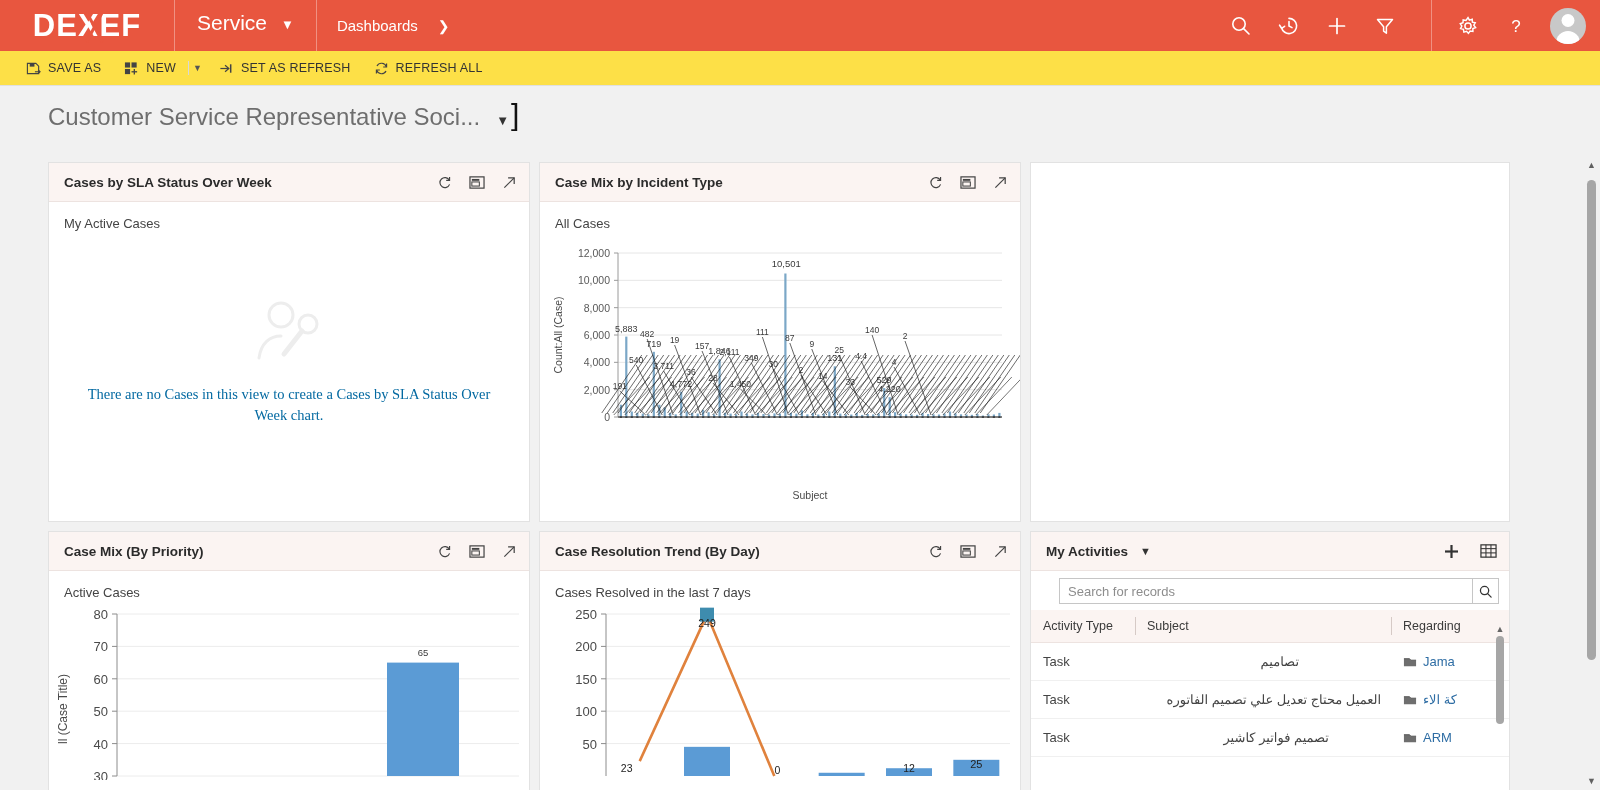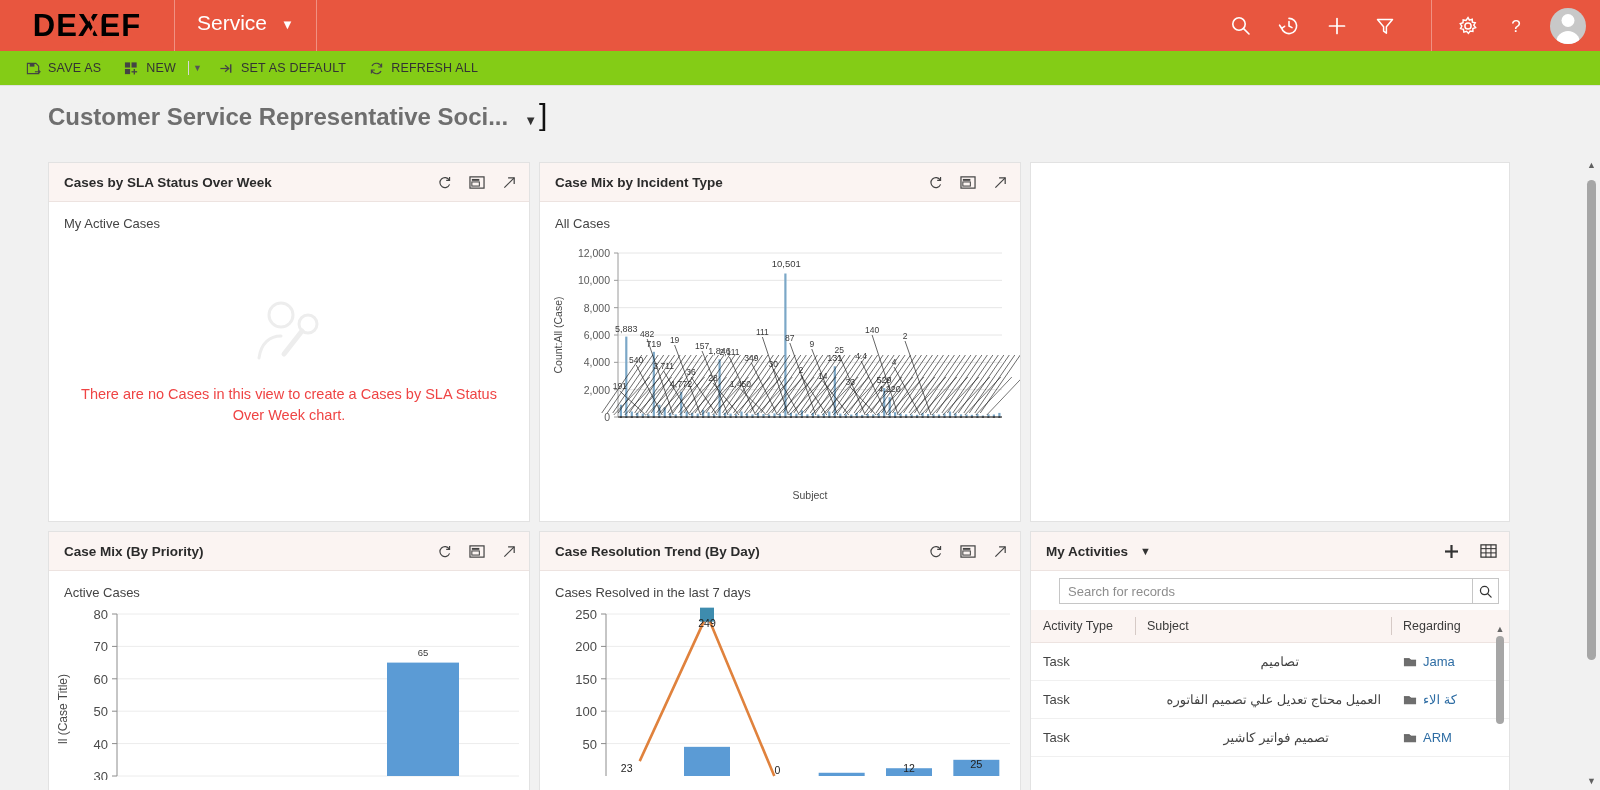--- a/index.html
+++ b/index.html
@@ -19,21 +19,21 @@
     display: flex;
     align-items: stretch;
     position: relative;
   }
   .logo-cell {
     width: 175px;
     display: flex; align-items: center; justify-content: center;
     border-right: 1px solid rgba(255,255,255,0.35);
   }
   .logo-text {
-    color: #000000;
+    color: #ffffff;
     font-size: 31px;
     font-weight: bold;
     letter-spacing: 1px;
     font-family: "Liberation Sans", sans-serif;
     position: relative;
   }
   .logo-slash {
     position: absolute;
     left: 60px; top: 2px;
     width: 3px; height: 34px;
@@ -90,21 +90,21 @@
     width:13px; height:13px; border-radius:50%; background:#fff;
   }
   .avatar .body {
     position:absolute; bottom:0px; left:50%; transform:translateX(-50%);
     width:24px; height:13px; border-radius: 12px 12px 0 0; background:#fff;
   }
 
   
   .cmdbar {
     height: 35px;
-    background: #84cc16;
+    background: #fde047;
     border-bottom: 1px solid #E0E0E0;
     display:flex; align-items:center;
     padding-left: 26px;
     gap: 0px;
   }
   .cmd {
     display:flex; align-items:center; gap:7px;
     font-size: 12.5px; color:#333;
     padding: 0 13px 0 0;
     margin-right: 10px;
@@ -123,21 +123,21 @@
   
   .title-area {
     background: #F1F1F1;
     height: 62px;
     display:flex; align-items:center;
     padding-left: 48px;
   }
   .dash-title {
     font-size: 24px;
     color:#6E6E6E;
-    font-weight: 700;
+    font-weight: 400;
   }
   .dash-title-chev {
     margin-left: 16px; color:#333; font-size:13px;
     cursor:pointer;
     transform: translateY(3px);
   }
   .bracket {
     margin-left: 2px;
     color:#111; font-size: 30px; font-weight:300;
     transform: translateY(-2px);
@@ -188,22 +188,23 @@
   .tile-canvas { flex:1; position:relative; }
 
   
   .empty-wrap {
     position:absolute; inset:0;
     display:flex; flex-direction:column; align-items:center; justify-content:center;
     gap: 16px;
     padding: 0 30px 30px;
   }
   .empty-msg {
-    text-align:center; font-size:14.5px; color:#ef4444; line-height:1.45;
+    text-align:center; font-size:14.5px; color:#0369a1; line-height:1.45;
     max-width: 420px;
+    font-family: Liberation Serif, serif;
   }
 
   
   .chart-svg { display:block; }
 
   
   .act-panel { display:flex; flex-direction:column; }
   .act-head {
     height: 39px; background:#FBF4F2; border-bottom:1px solid #EDE3E0;
     display:flex; align-items:center; padding: 0 12px 0 15px;
@@ -284,20 +285,24 @@
       <span class="logo-slash"></span>
       <span class="logo-slash2"></span>
     </div>
   </div>
 
   <div class="app-cell">
     <span class="app-name">Service</span>
     <span class="chev-small">▼</span>
   </div>
 
+  <div class="crumb-cell">
+    <span class="crumb-text">Dashboards</span>
+    <span class="crumb-arrow">❯</span>
+  </div>
 
   <div class="nav-right">
     <div class="nav-icons-a">
 
       <div class="nav-ico">
         <svg width="22" height="22" viewBox="0 0 22 22">
             <circle cx="9" cy="9" r="6.2" fill="none" stroke="#fff" stroke-width="1.6"></circle>
             <line x1="13.6" y1="13.6" x2="19" y2="19" stroke="#fff" stroke-width="1.6" stroke-linecap="round"></line>
           </svg>
       </div>
@@ -370,21 +375,21 @@
   </div>
 
   <div class="cmd-split">▼</div>
 
   <div class="cmd">
     <svg width="16" height="15" viewBox="0 0 16 16">
       <line x1="2" y1="8" x2="11" y2="8" stroke="#444" stroke-width="1.3"></line>
       <polyline points="7,4.5 11,8 7,11.5" fill="none" stroke="#444" stroke-width="1.3"></polyline>
       <line x1="13" y1="3.5" x2="13" y2="12.5" stroke="#444" stroke-width="1.6"></line>
     </svg>
-    <span class="cmd-label">SET AS DEFAULT</span>
+    <span class="cmd-label">SET AS REFRESH</span>
   </div>
 
   <div class="cmd">
     <svg width="15" height="15" viewBox="0 0 16 16">
       <path d="M13.2 6.2A5.4 5.4 0 0 0 3.2 5.4" fill="none" stroke="#444" stroke-width="1.3"></path>
       <path d="M2.8 9.8a5.4 5.4 0 0 0 10 .8" fill="none" stroke="#444" stroke-width="1.3"></path>
       <polyline points="13.4,2.6 13.4,6.4 9.8,6.4" fill="none" stroke="#444" stroke-width="1.3"></polyline>
       <polyline points="2.6,13.4 2.6,9.6 6.2,9.6" fill="none" stroke="#444" stroke-width="1.3"></polyline>
     </svg>
     <span class="cmd-label">REFRESH ALL</span>

